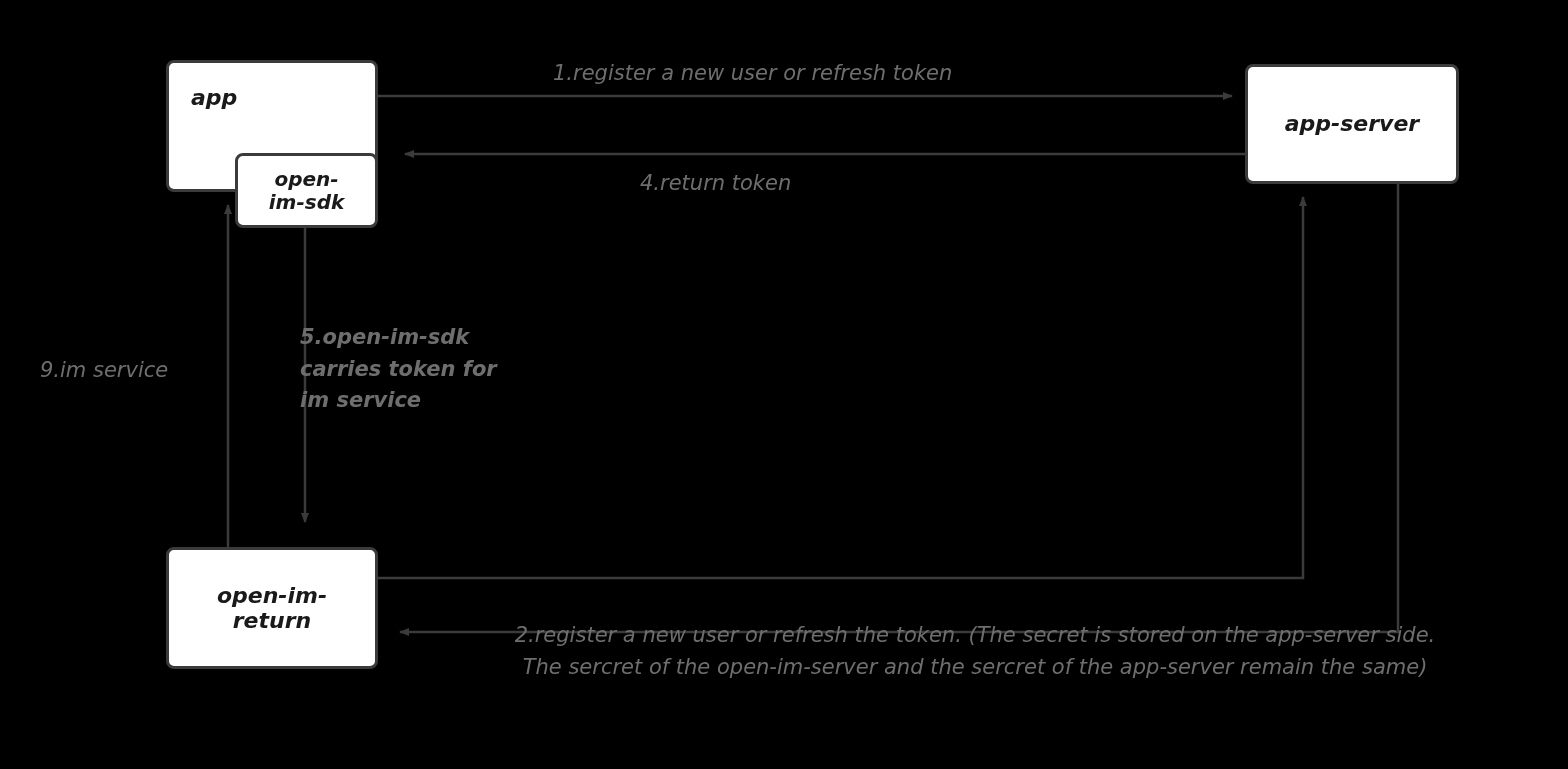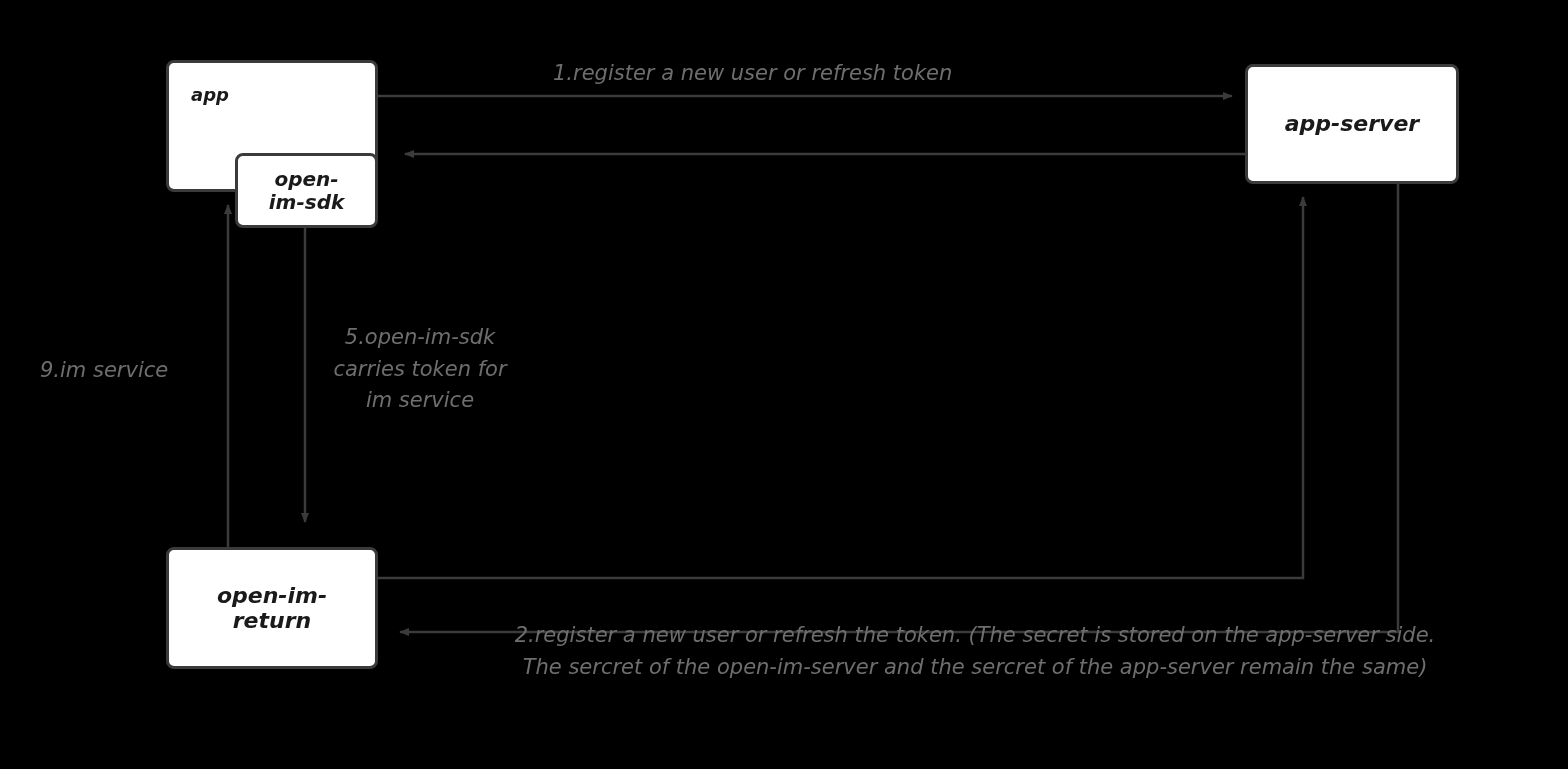--- a/index.html
+++ b/index.html
@@ -34,21 +34,21 @@
     z-index: 2;
   }
   .node-app {
     left: 166px;
     top: 60px;
     width: 212px;
     height: 132px;
     align-items: flex-start;
     justify-content: flex-start;
     padding: 22px 0 0 22px;
-    font-size: 18px;
+    font-size: 22px;
   }
   .node-sdk {
     left: 235px;
     top: 117px;
     width: 143px;
     height: 75px;
     font-size: 20px;
     z-index: 3;
     margin-top: 36px;
   }
@@ -72,21 +72,21 @@
     font-style: italic;
     font-size: 21px;
     line-height: 1.5;
     text-align: left;
     z-index: 4;
     white-space: pre-line;
   }
   .lbl-1 { left: 553px; top: 58px; width: 470px; }
   .lbl-4 { left: 640px; top: 168px; width: 290px; }
   .lbl-6 { left: 40px;  top: 355px; width: 200px; }
-  .lbl-5 { left: 300px; top: 322px; width: 240px; text-align: center; }
+  .lbl-5 { left: 300px; top: 322px; width: 240px; text-align: left; font-weight: bold; }
   .lbl-3 { left: 690px; top: 542px; width: 300px; }
   .lbl-2 { left: 410px; top: 620px; width: 1130px; text-align: center; }
 
   svg.wires {
     position: absolute;
     left: 0;
     top: 0;
     width: 1568px;
     height: 769px;
     z-index: 1;
@@ -141,20 +141,21 @@
   <div class="node node-appserver">
     <span>app-server</span>
   </div>
 
   <div class="node node-imserver">
     <span>open-im-
 return</span>
   </div>
 
   <div class="label lbl-1">1.register a new user or refresh token</div>
+  <div class="label lbl-4">4.return token</div>
   <div class="label lbl-6">9.im service</div>
   <div class="label lbl-5">5.open-im-sdk
 carries token for
 im service</div>
   <div class="label lbl-2">2.register a new user or refresh the token. (The secret is stored on the app-server side.
 The sercret of the open-im-server and the sercret of the app-server remain the same)</div>
 
 </div>
 
 </body></html>

